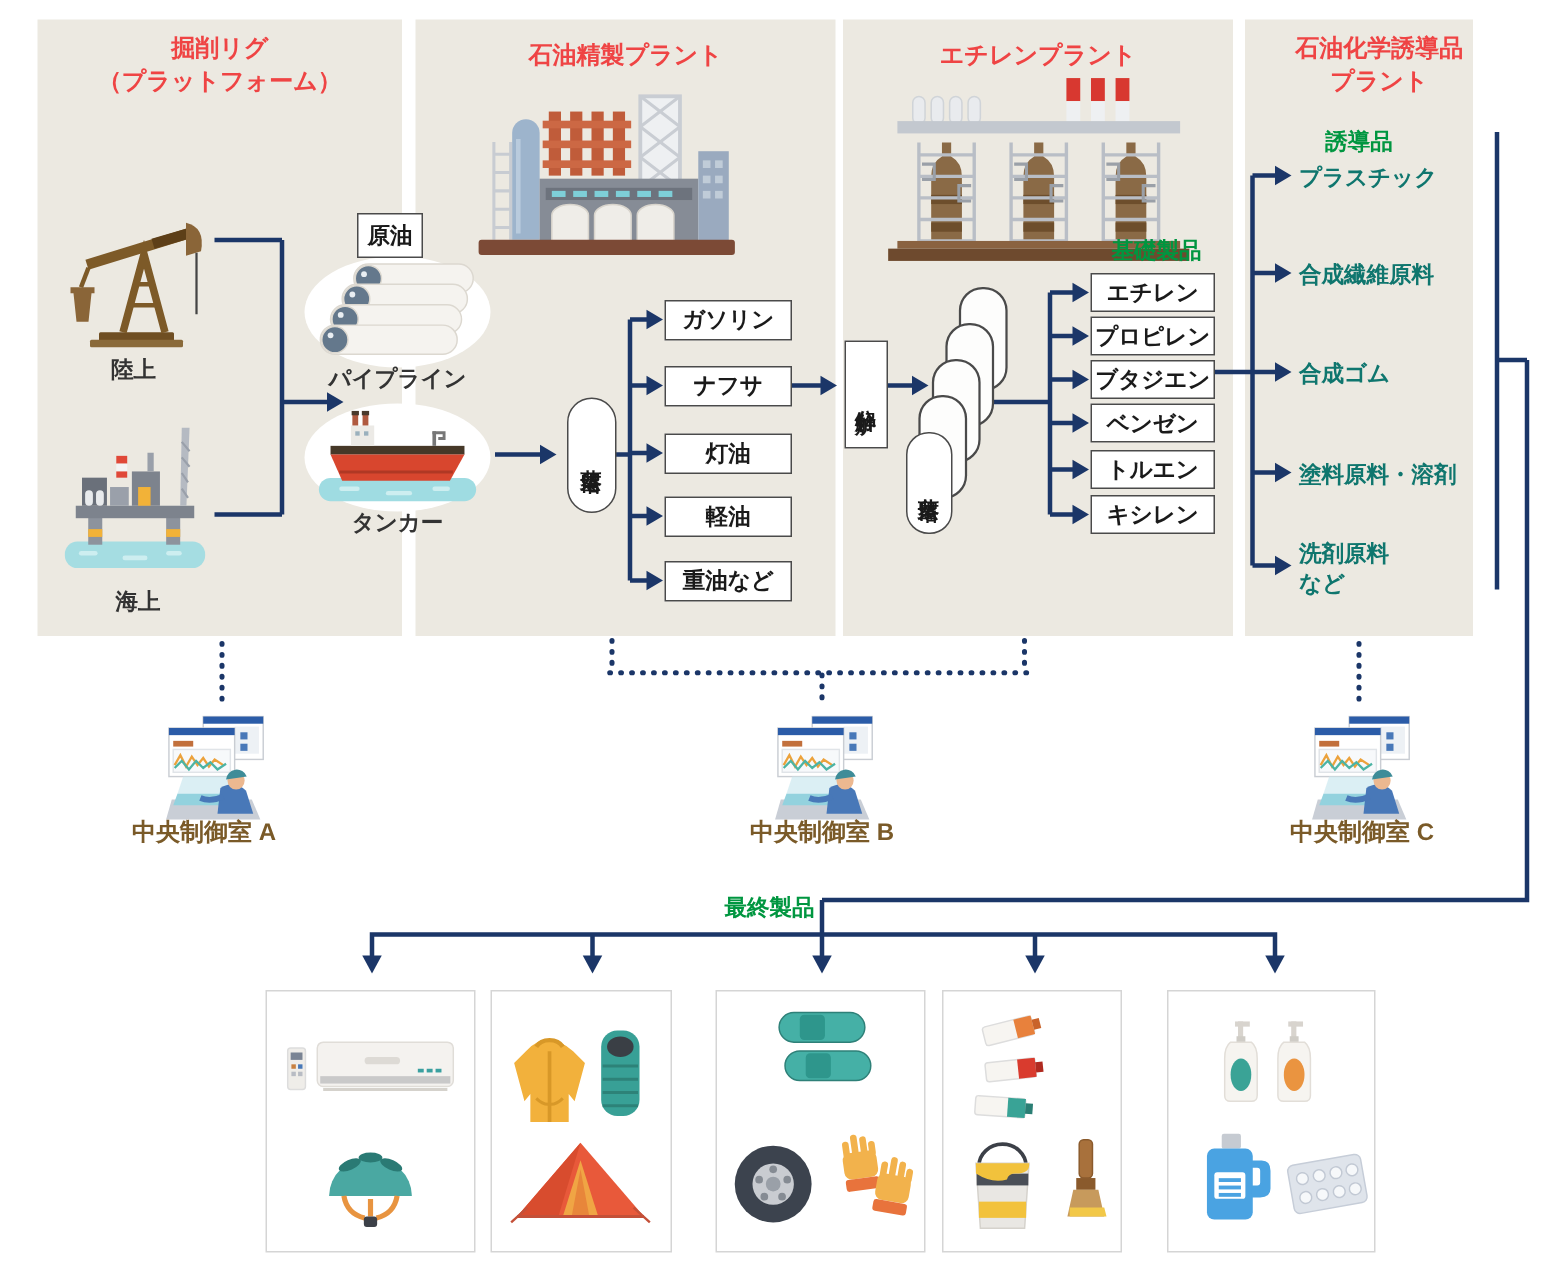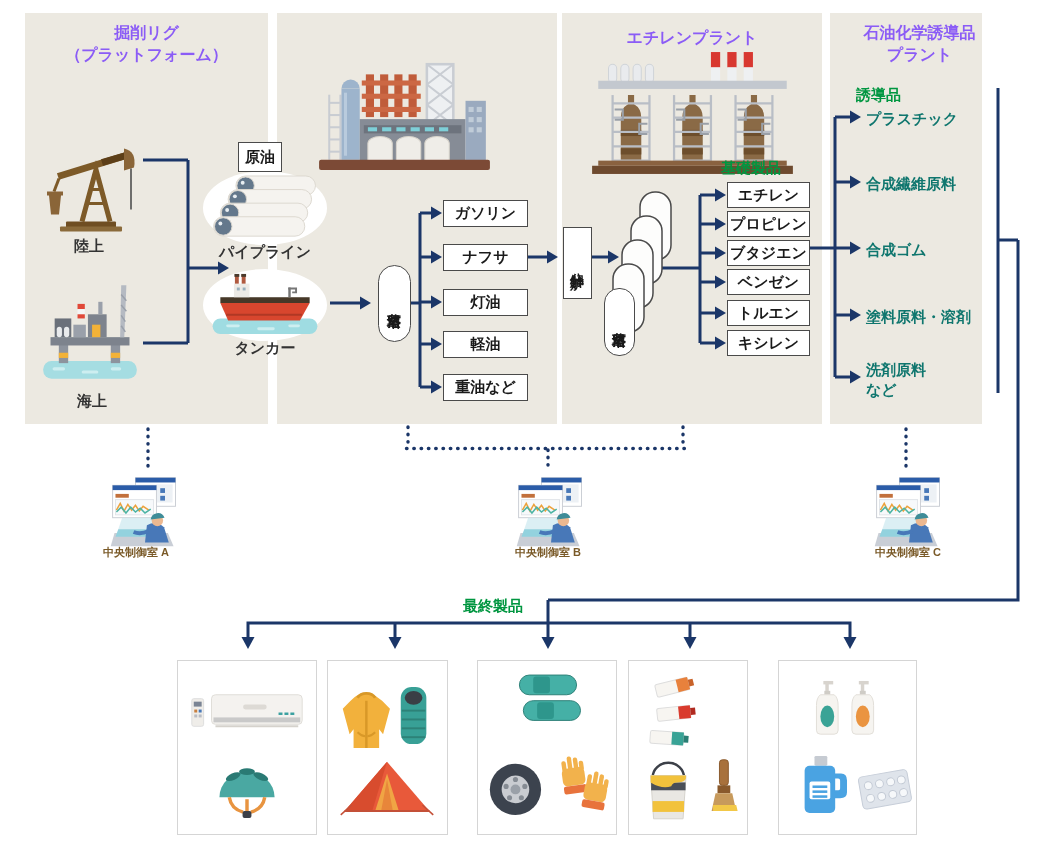--- a/index.html
+++ b/index.html
@@ -1,31 +1,31 @@
 <!DOCTYPE html>
 <html><head>
 <meta charset="utf-8">
 <style>
   html,body { margin:0; padding:0; background:#fff; }
   #canvas { position:relative; width:1037px; height:856px; background:#fff;
             font-family:"Liberation Sans","DejaVu Sans",sans-serif; overflow:hidden; }
   .panel { position:absolute; top:13px; height:411px; background:#ece9e1; z-index:1; }
-  .panel-title { position:absolute; color:#8b5cf6; font-weight:bold; font-size:16px;
+  .panel-title { position:absolute; color:#ef4444; font-weight:bold; font-size:16px;
                  text-align:center; white-space:pre-line; line-height:1.35; z-index:3;font-family:Liberation Serif, serif; }
   .green-note { position:absolute; color:#009640; font-weight:bold; font-size:15px;
-                white-space:pre-line; line-height:1.45; z-index:6; }
+                text-align:center; white-space:pre-line; line-height:1.45; z-index:6; }
   .wbox { position:absolute; background:#fff; border:1.5px solid #4a4a4a; display:flex;
           align-items:center; justify-content:center; font-size:15px; font-weight:bold;
           color:#1a1a1a; z-index:10; box-sizing:border-box; }
   .pill { border-radius:17px; }
   .vtext { writing-mode:vertical-rl; text-orientation:upright; letter-spacing:1px; line-height:1; font-size:14px; }
   .lbl { position:absolute; font-size:15px; font-weight:bold; color:#333; text-align:center; z-index:6; }
   .deriv { position:absolute; font-size:15px; font-weight:bold; color:#0f766e;
            white-space:pre-line; line-height:1.35; z-index:6; }
-  .ctrl-lbl { position:absolute; font-size:11px; font-weight:bold; color:#7a5a28; text-align:center; z-index:6; }
+  .ctrl-lbl { position:absolute; font-size:16px; font-weight:bold; color:#7a5a28; text-align:center; z-index:6; }
   .fbox { position:absolute; top:660px; height:175px; background:#fff; border:1px solid #d5d5d5;
           box-sizing:border-box; z-index:4; }
   .fbox svg { width:100%; height:100%; display:block; }
   .illus { position:absolute; z-index:2; }
   .ellipse { position:absolute; background:#fff; border-radius:50%; z-index:2;
              display:flex; align-items:center; justify-content:center; }
   #connectors { position:absolute; left:0; top:0; z-index:5; pointer-events:none; }
   .stackpills { z-index:9; }
 </style>
 </head>
@@ -61,20 +61,21 @@
     </defs>
   </svg>
 
   <div class="panel" style="left:25px;width:243px"></div>
   <div class="panel" style="left:277px;width:280px"></div>
   <div class="panel" style="left:562px;width:260px"></div>
   <div class="panel" style="left:830px;width:152px"></div>
 
   <div class="panel-title" style="left:25px;width:243px;top:22px">掘削リグ
 （プラットフォーム）</div>
+  <div class="panel-title" style="left:277px;width:280px;top:27px">石油精製プラント</div>
   <div class="panel-title" style="left:562px;width:260px;top:27px">エチレンプラント</div>
   <div class="panel-title" style="left:830px;width:179px;top:22px">石油化学誘導品
 プラント</div>
 
   <svg id="connectors" width="1037" height="856">
     <path d="M143,160 H188 M143,343 H188 M188,160 V343 M188,268 H220
              M330,303 H362 M408,303 H421.5
              M420,213 V387 M420,213 H433 M420,257 H433 M420,302 H433 M420,344 H433 M420,387 H433
              M528,257 H549 M592,257 H609
              M650,268 H701.5 M700,195 V343

